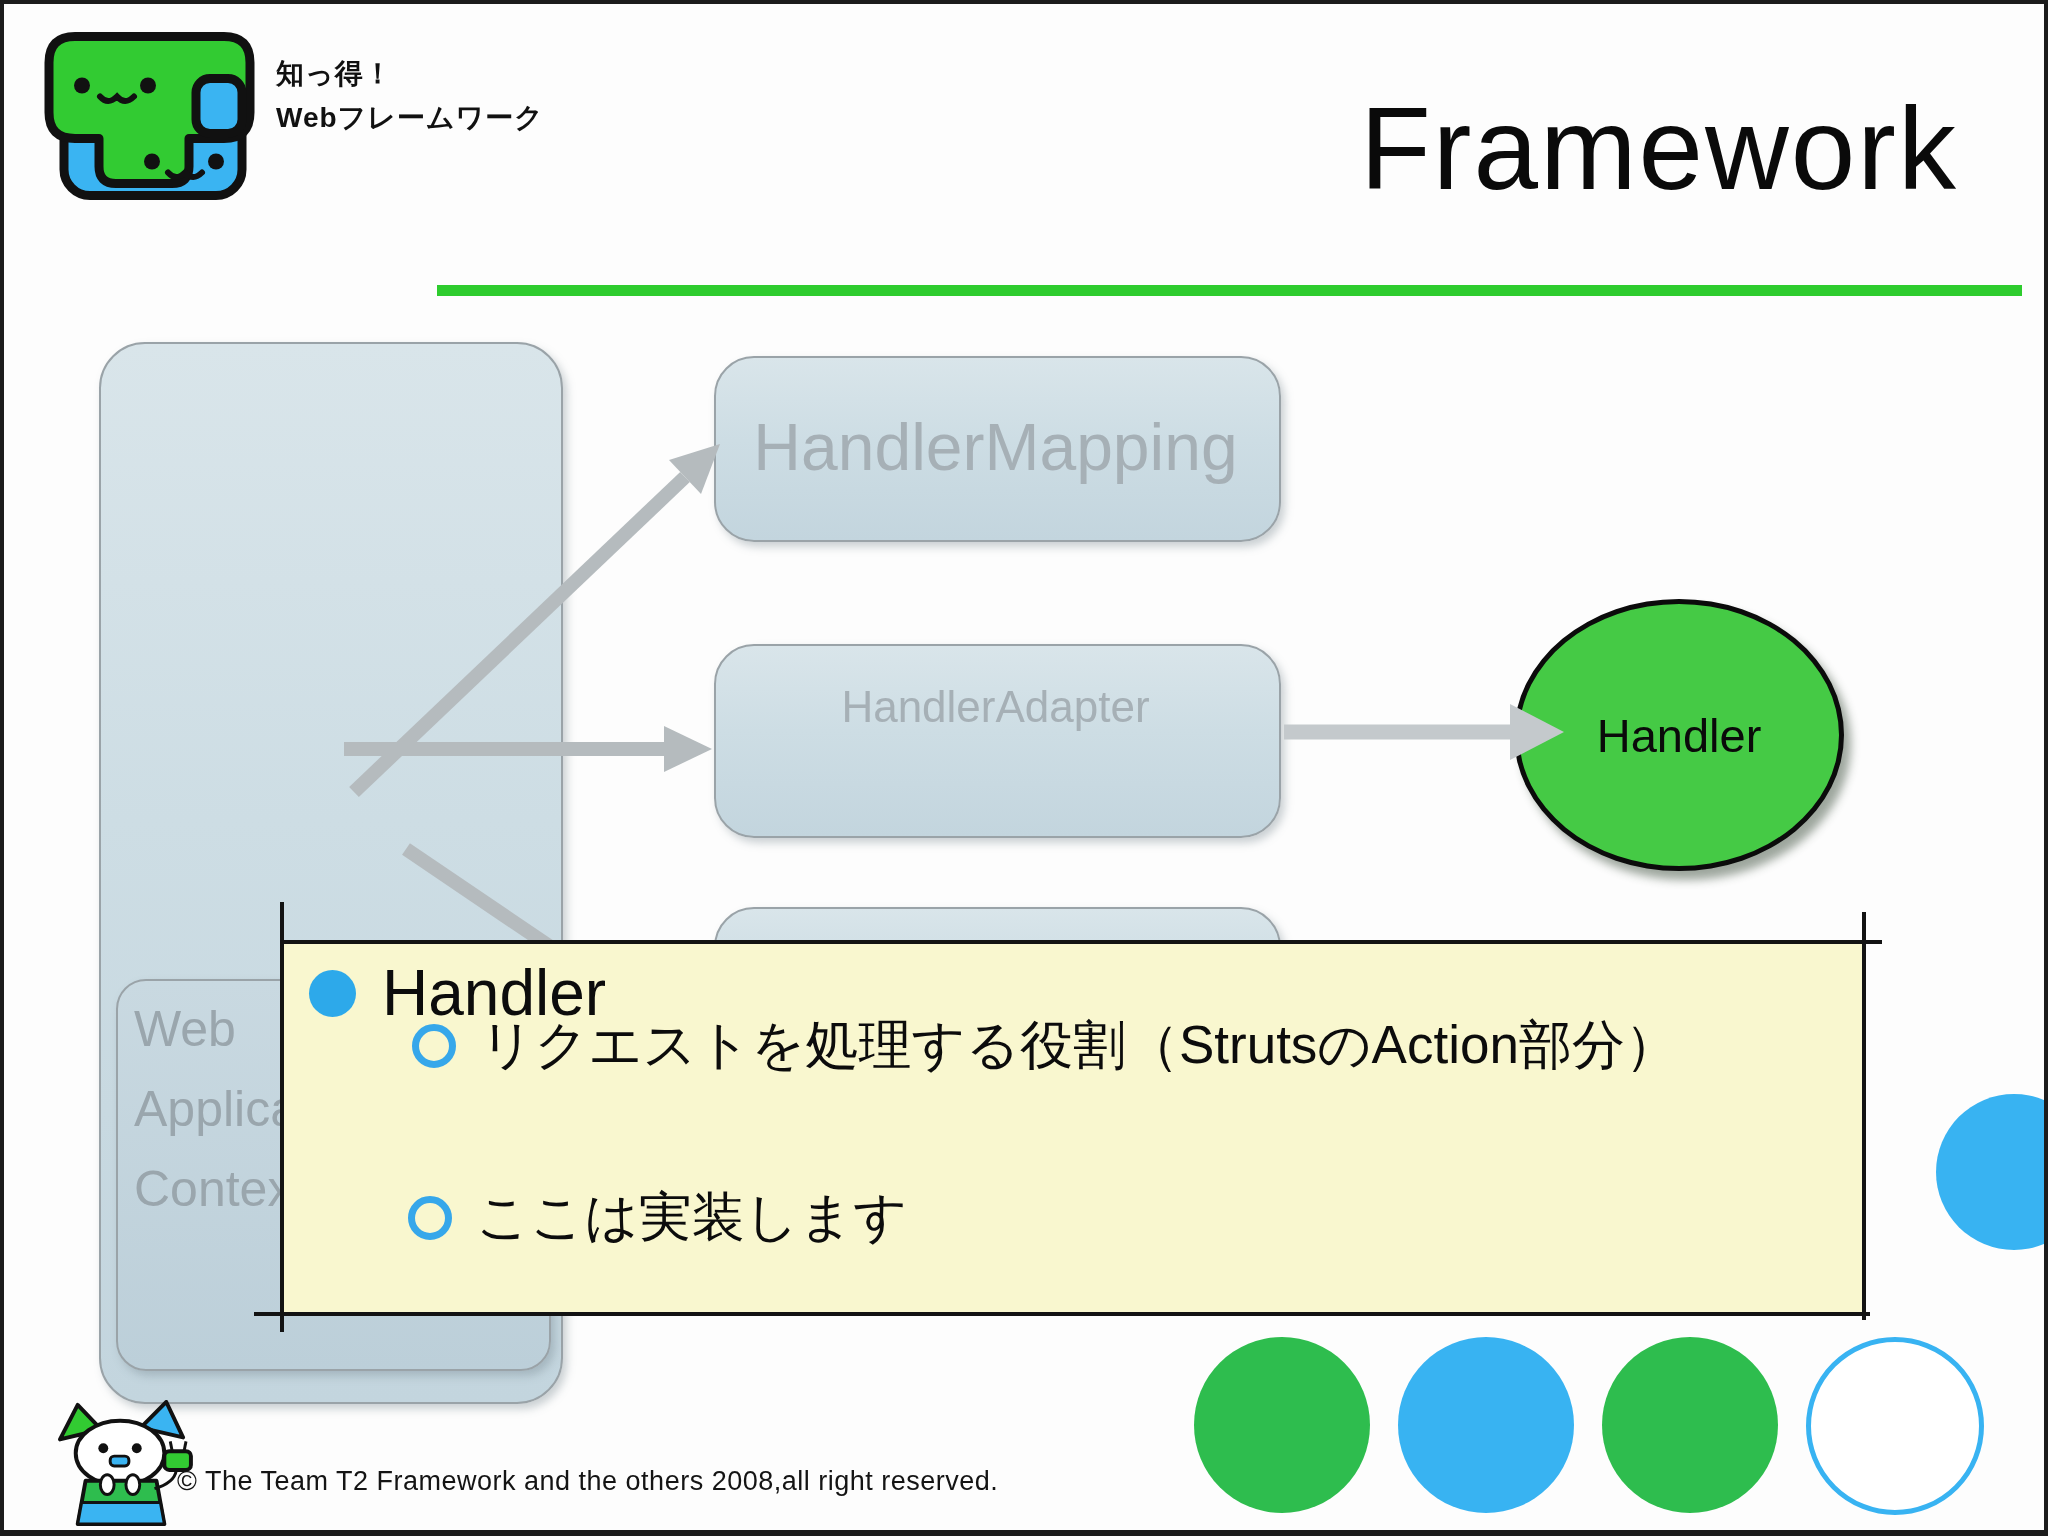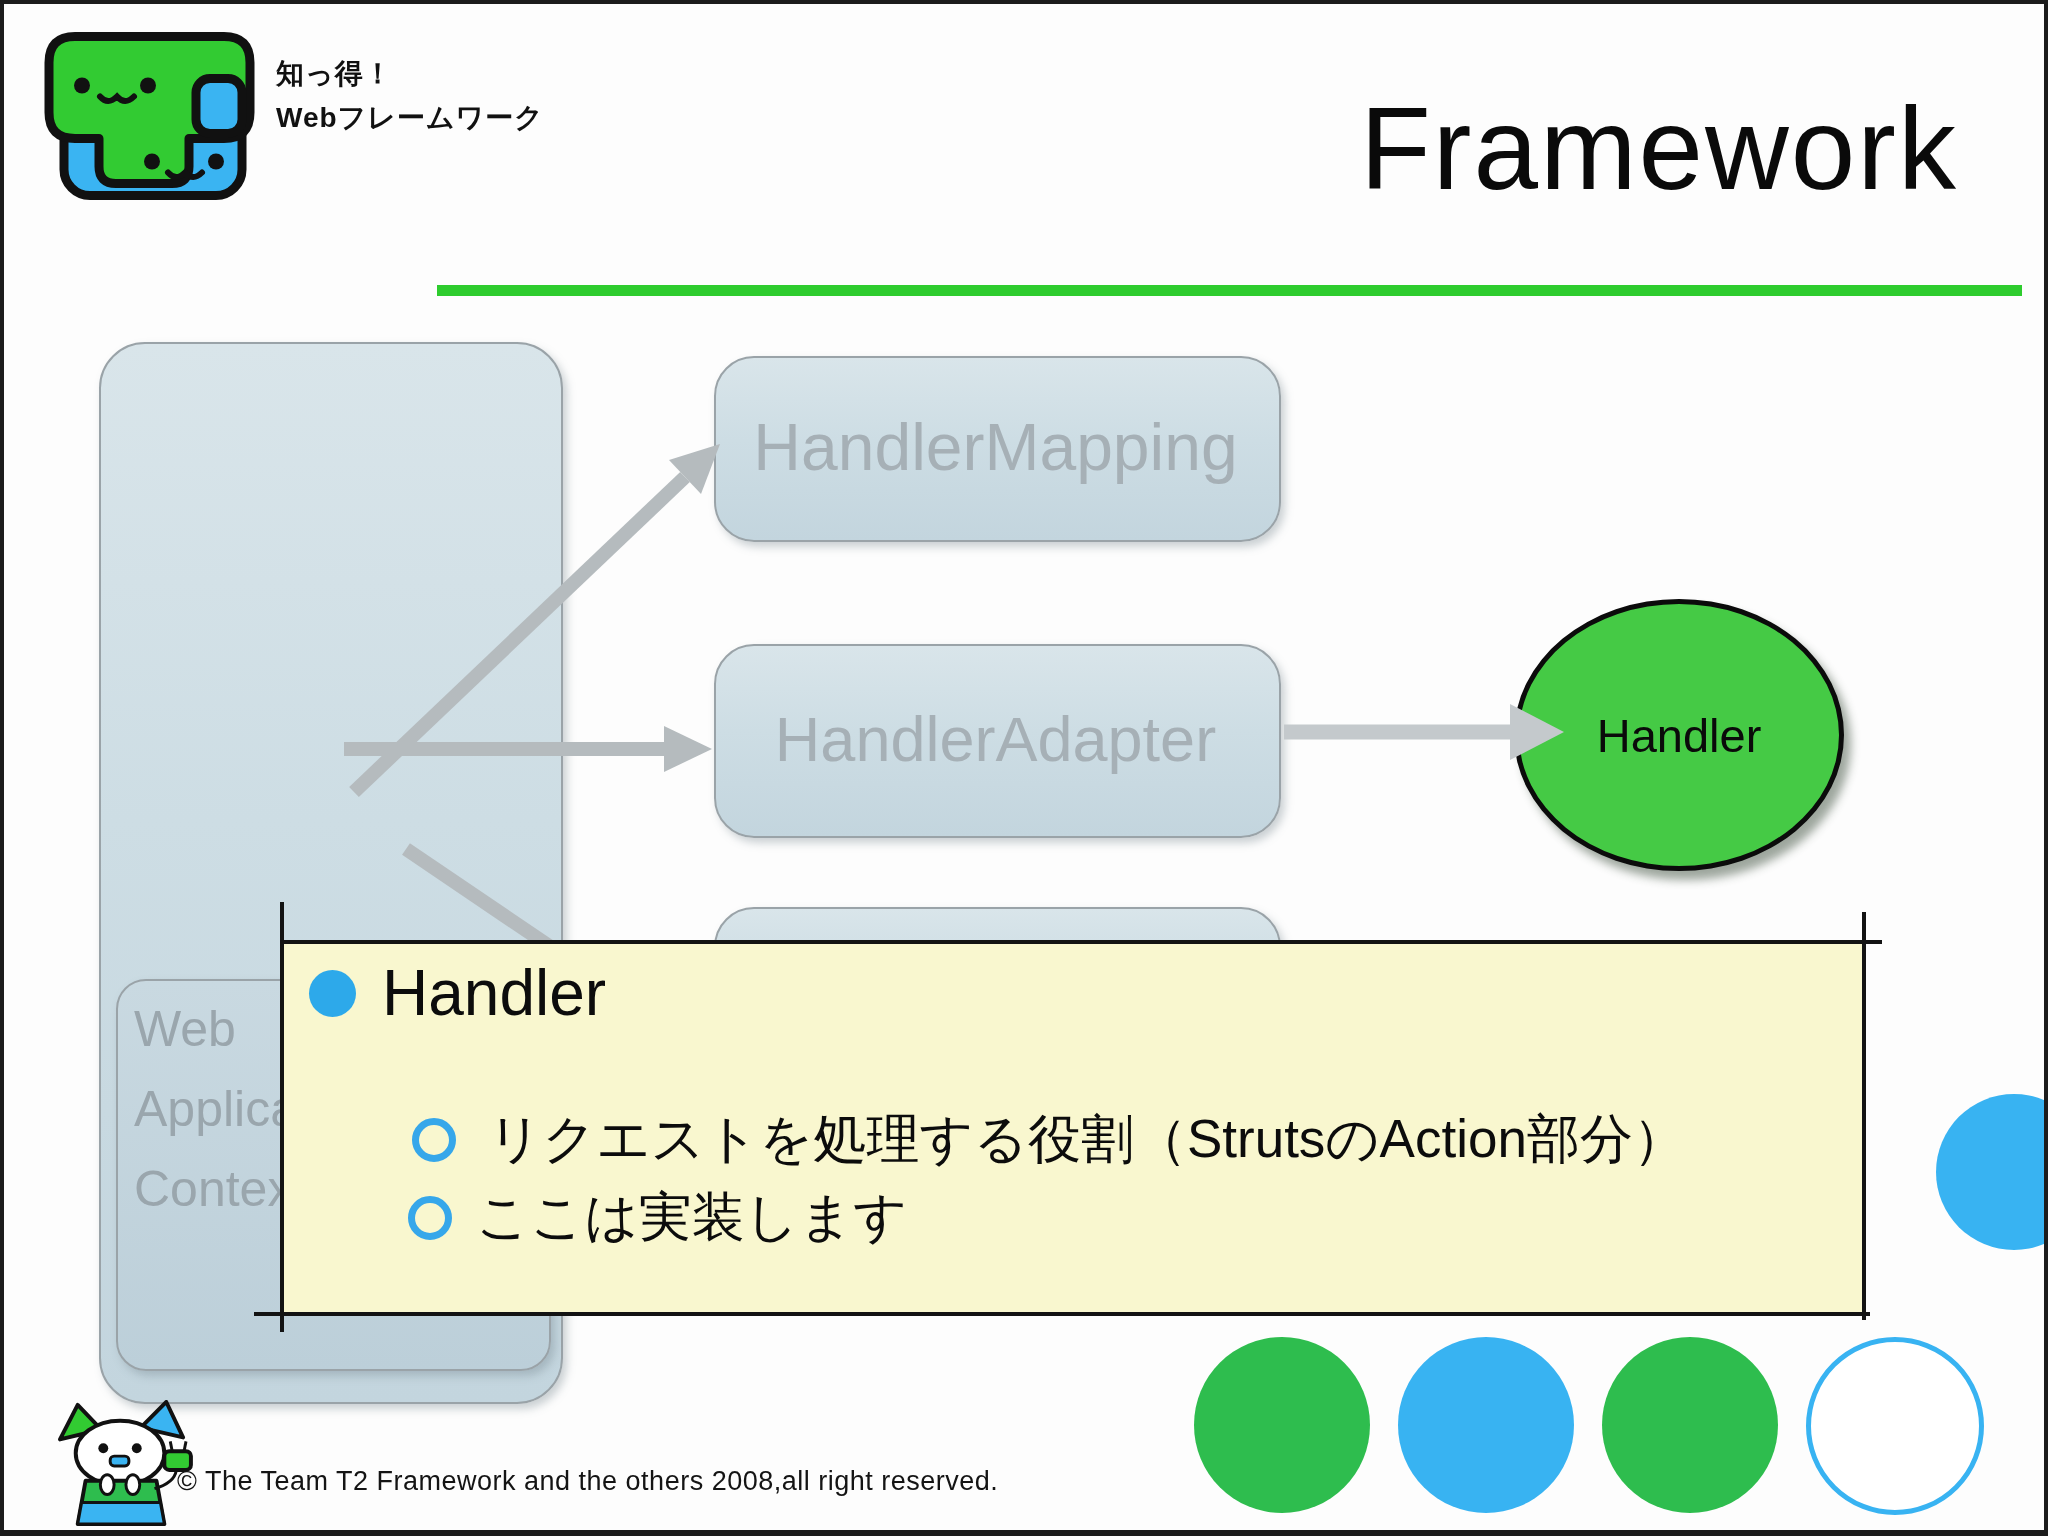--- a/index.html
+++ b/index.html
@@ -18,22 +18,22 @@
   
   .box{position:absolute;background:linear-gradient(180deg,#d9e5ea 0%,#cddde4 45%,#c3d5de 100%);
     border:2px solid #9aa3a8;box-shadow:4px 5px 8px rgba(110,125,135,.35);z-index:1;}
   .box-label{color:#a6b0b6;}
   #dispatcher-box{left:95px;top:338px;width:460px;height:1058px;border-radius:46px;}
   #dispatcher-label{position:absolute;left:118px;top:648px;font-size:55px;line-height:77px;z-index:1;}
   #mapping-box{left:710px;top:352px;width:563px;height:182px;border-radius:40px;}
   #mapping-label{position:absolute;left:710px;top:352px;width:563px;height:182px;
     display:flex;align-items:center;justify-content:center;font-size:66px;z-index:1;}
   #adapter-box{left:710px;top:640px;width:563px;height:190px;border-radius:40px;}
-  #adapter-label{position:absolute;left:710px;top:640px;width:563px;height:190px;
-    display:flex;align-items:center;justify-content:center;font-size:63px;z-index:1;}
+  #adapter-label{position:absolute;left:710px;top:608px;width:563px;height:190px;
+    display:flex;align-items:center;justify-content:center;font-size:44px;z-index:1;}
   #hidden-box{left:710px;top:903px;width:563px;height:140px;border-radius:40px;}
   #webapp-box{left:112px;top:975px;width:431px;height:388px;border-radius:30px;
     background:linear-gradient(180deg,#c9d9e1,#bccfd9);z-index:1;}
   #webapp-label{position:absolute;left:130px;top:985px;font-size:50px;line-height:80px;
     color:#9aa6ad;z-index:1;white-space:nowrap;}
   
   #handler-ellipse{position:absolute;left:1510px;top:595px;width:320px;height:262px;
     background:#45ca45;border:5px solid #0b0b0b;border-radius:50%;z-index:2;
     box-shadow:7px 9px 10px rgba(40,60,40,.45);
     display:flex;align-items:center;justify-content:center;font-size:47px;color:#0a0a0a;}
@@ -44,21 +44,21 @@
     background:#f9f7cf;z-index:5;}
   .mark{position:absolute;background:#131313;z-index:6;}
   #mark-left{left:276px;top:898px;width:4px;height:430px;}
   #mark-right{left:1858px;top:908px;width:4px;height:408px;}
   #mark-top{left:276px;top:936px;width:1602px;height:4px;}
   #mark-bottom{left:250px;top:1308px;width:1616px;height:4px;}
   .callout-title-row{position:absolute;left:305px;top:952px;z-index:7;display:flex;align-items:center;}
   .bullet-dot{width:47px;height:47px;border-radius:50%;background:#2da9ea;margin-right:26px;}
   .callout-title{font-size:64px;color:#0c0c0c;}
   .callout-row{position:absolute;z-index:7;display:flex;align-items:center;}
-  #callout-row-1{left:408px;top:1100px;gap:8px;}
+  #callout-row-1{left:408px;top:1006px;}
   #callout-row-2{left:404px;top:1178px;}
   .bullet-ring{width:30px;height:30px;border-radius:50%;border:7px solid #36a7ea;
     background:transparent;margin-right:24px;flex:0 0 auto;}
   .callout-text{font-size:53px;color:#0c0c0c;white-space:nowrap;}
   
   .decor-circle{position:absolute;border-radius:50%;z-index:1;}
   #circle-green-1{left:1190px;top:1333px;width:176px;height:176px;background:#2ebd4e;}
   #circle-blue-1{left:1394px;top:1333px;width:176px;height:176px;background:#38b3f2;}
   #circle-green-2{left:1598px;top:1333px;width:176px;height:176px;background:#2ebd4e;}
   #circle-ring{left:1802px;top:1333px;width:168px;height:168px;background:#fff;border:5px solid #38b3f2;}

